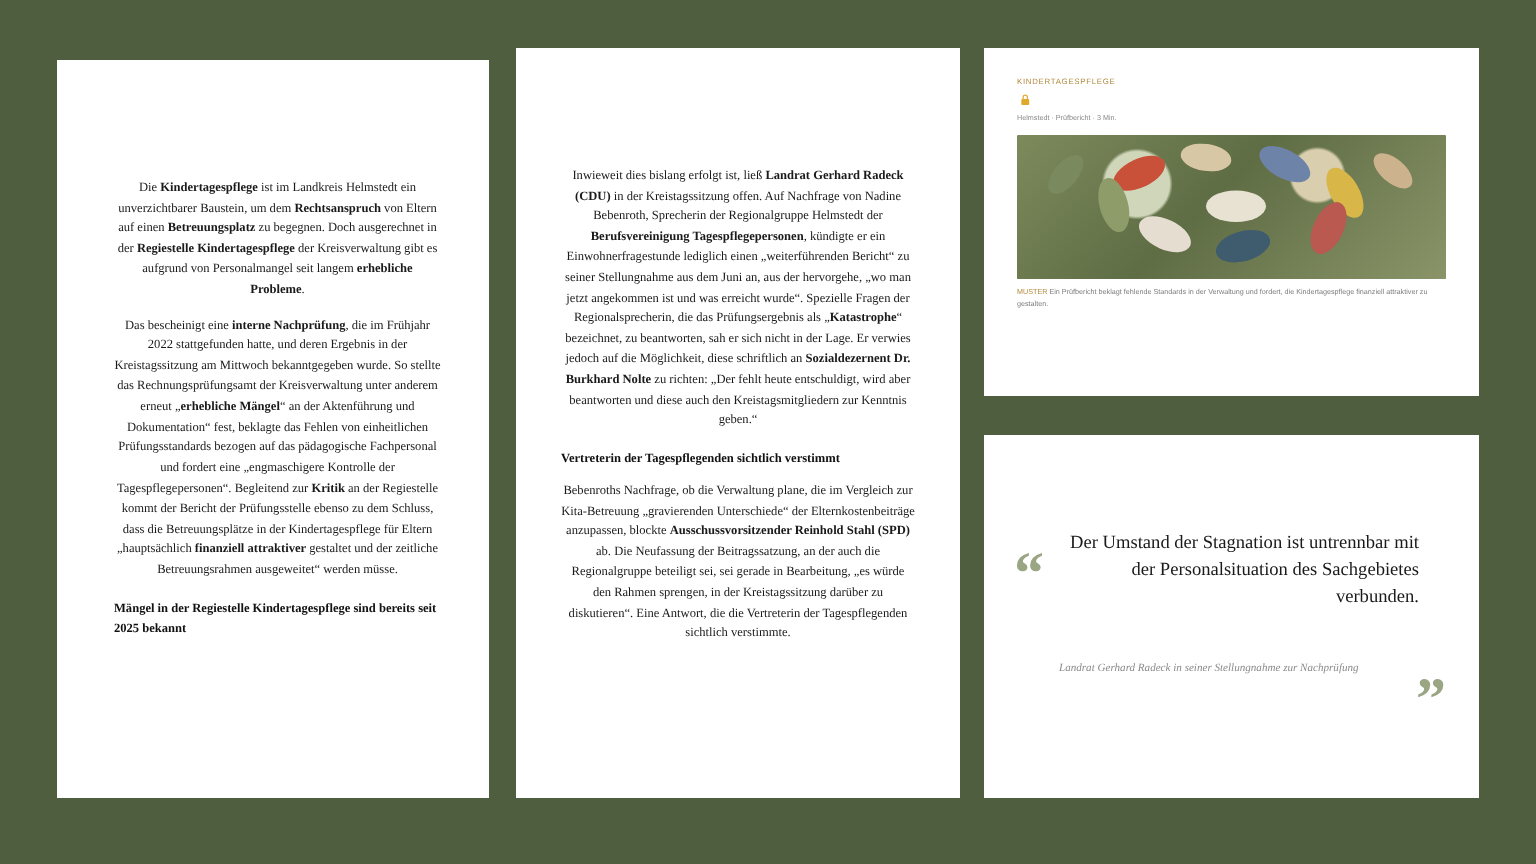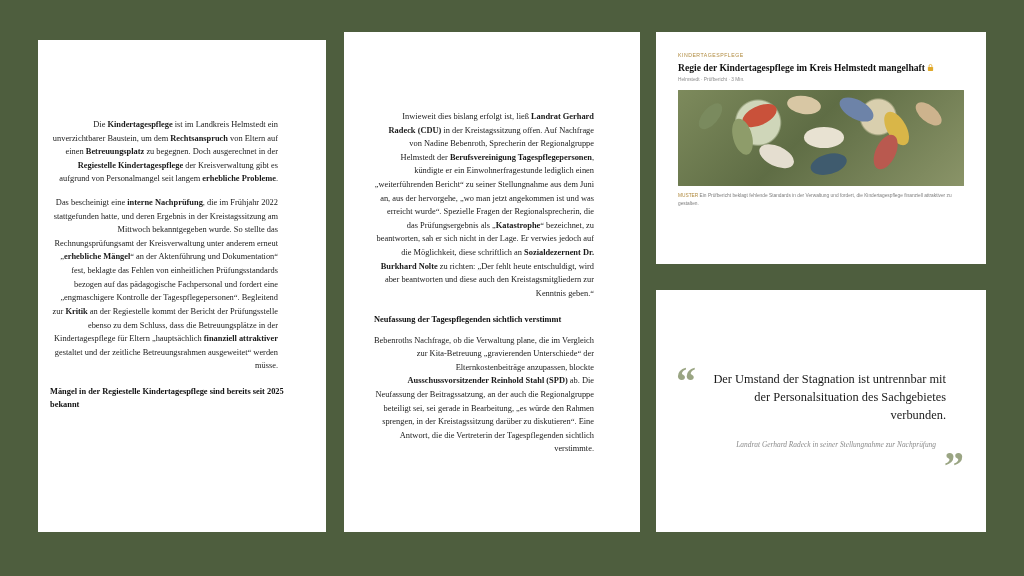--- a/index.html
+++ b/index.html
@@ -26,21 +26,21 @@
     background: #ffffff;
     box-sizing: border-box;
   }
 
   
   #col1 {
     left: 38px;
     top: 40px;
     width: 288px;
     height: 492px;
-    padding: 78px 32px 32px 12px;
+    padding: 78px 32px 32px 38px;
   }
   
   #col2 {
     left: 344px;
     top: 32px;
     width: 296px;
     height: 500px;
     padding: 78px 30px 30px 30px;
   }
   
@@ -58,22 +58,22 @@
     width: 330px;
     height: 242px;
     padding: 26px 26px 26px 26px;
   }
 
   
   .para {
     font-size: 8.4px;
     line-height: 1.62;
     color: #1a1a1a;
-    margin: 0 16px 10px 0;
-    text-align: right;
+    margin: 0 0 10px 0;
+    text-align: center;
   }
   .para:last-child { margin-bottom: 0; }
   .b { font-weight: bold; }
   .subhead {
     font-size: 8.4px;
     line-height: 1.55;
     font-weight: bold;
     color: #111;
     margin: 12px 0 8px 0;
   }
@@ -156,51 +156,51 @@
     line-height: 1.45;
     color: #1a1a1a;
     text-align: right;
     margin: 0 14px 14px 14px;
   }
   .quote-attr {
     font-size: 7.4px;
     line-height: 1.5;
     color: #8b8b8b;
     font-style: italic;
-    text-align: right;
-    margin: 0 24px;
+    text-align: left;
+    margin: 18px 24px;
   }
 </style>
 </head>
 <body>
 
 <div class="stage">
 
   <div class="card" id="col1">
     <div id="c1-paras">
         <div class="para"><span>Die </span><span class="b">Kindertagespflege</span><span> ist im Landkreis Helmstedt ein unverzichtbarer Baustein, um dem </span><span class="b">Rechtsanspruch</span><span> von Eltern auf einen </span><span class="b">Betreuungsplatz</span><span> zu begegnen. Doch ausgerechnet in der </span><span class="b">Regiestelle Kindertagespflege</span><span> der Kreisverwaltung gibt es aufgrund von Personalmangel seit langem </span><span class="b">erhebliche Probleme</span><span>.</span></div>
         <div class="para"><span>Das bescheinigt eine </span><span class="b">interne Nachprüfung</span><span>, die im Frühjahr 2022 stattgefunden hatte, und deren Ergebnis in der Kreistagssitzung am Mittwoch bekanntgegeben wurde. So stellte das Rechnungsprüfungsamt der Kreisverwaltung unter anderem erneut „</span><span class="b">erhebliche Mängel</span><span>“ an der Aktenführung und Dokumentation“ fest, beklagte das Fehlen von einheitlichen Prüfungsstandards bezogen auf das pädagogische Fachpersonal und fordert eine „engmaschigere Kontrolle der Tagespflegepersonen“. Begleitend zur </span><span class="b">Kritik</span><span> an der Regiestelle kommt der Bericht der Prüfungsstelle ebenso zu dem Schluss, dass die Betreuungsplätze in der Kindertagespflege für Eltern „hauptsächlich </span><span class="b">finanziell attraktiver</span><span> gestaltet und der zeitliche Betreuungsrahmen ausgeweitet“ werden müsse.</span></div>
       </div>
     <div class="subhead">Mängel in der Regiestelle Kindertagespflege sind bereits seit 2025 bekannt</div>
   </div>
 
   <div class="card" id="col2">
     <div id="c2-top">
         <div class="para"><span>Inwieweit dies bislang erfolgt ist, ließ </span><span class="b">Landrat Gerhard Radeck (CDU)</span><span> in der Kreistagssitzung offen. Auf Nachfrage von Nadine Bebenroth, Sprecherin der Regionalgruppe Helmstedt der </span><span class="b">Berufsvereinigung Tagespflegepersonen</span><span>, kündigte er ein Einwohnerfragestunde lediglich einen „weiterführenden Bericht“ zu seiner Stellungnahme aus dem Juni an, aus der hervorgehe, „wo man jetzt angekommen ist und was erreicht wurde“. Spezielle Fragen der Regionalsprecherin, die das Prüfungsergebnis als „</span><span class="b">Katastrophe</span><span>“ bezeichnet, zu beantworten, sah er sich nicht in der Lage. Er verwies jedoch auf die Möglichkeit, diese schriftlich an </span><span class="b">Sozialdezernent Dr. Burkhard Nolte</span><span> zu richten: „Der fehlt heute entschuldigt, wird aber beantworten und diese auch den Kreistagsmitgliedern zur Kenntnis geben.“</span></div>
       </div>
-    <div class="subhead">Neufassung der Tagespflegenden sichtlich verstimmt</div>
+    <div class="subhead">Vertreterin der Tagespflegenden sichtlich verstimmt</div>
     <div id="c2-bot">
         <div class="para"><span>Bebenroths Nachfrage, ob die Verwaltung plane, die im Vergleich zur Kita-Betreuung „gravierenden Unterschiede“ der Elternkostenbeiträge anzupassen, blockte </span><span class="b">Ausschussvorsitzender Reinhold Stahl (SPD)</span><span> ab. Die Neufassung der Beitragssatzung, an der auch die Regionalgruppe beteiligt sei, sei gerade in Bearbeitung, „es würde den Rahmen sprengen, in der Kreistagssitzung darüber zu diskutieren“. Eine Antwort, die die Vertreterin der Tagespflegenden sichtlich verstimmte.</span></div>
       </div>
   </div>
 
   <div class="card" id="col3top">
     <div class="kicker">KINDERTAGESPFLEGE</div>
     <div class="teaser-title">
-      <span>Regie der Kindertagespflege im Kreis Helmstedt mangelhaft</span><span class="lock-icon"><svg viewBox="0 0 12 14" width="7" height="9">
+      <span class="lock-icon"><svg viewBox="0 0 12 14" width="7" height="9">
             <rect x="1.5" y="6" width="9" height="7" rx="1.2" fill="#e0a92b"></rect>
             <path d="M3.6 6V4.2a2.4 2.4 0 0 1 4.8 0V6" fill="none" stroke="#e0a92b" stroke-width="1.4"></path>
           </svg></span>
     </div>
     <div class="teaser-meta">Helmstedt  ·  Prüfbericht  ·  3 Min.</div>
 
     <div class="photo">
       <div class="floor"></div>
 
       <div class="kid" style="left:44%;top:38%;width:14%;height:22%;background:#e8e2d2;"></div>

